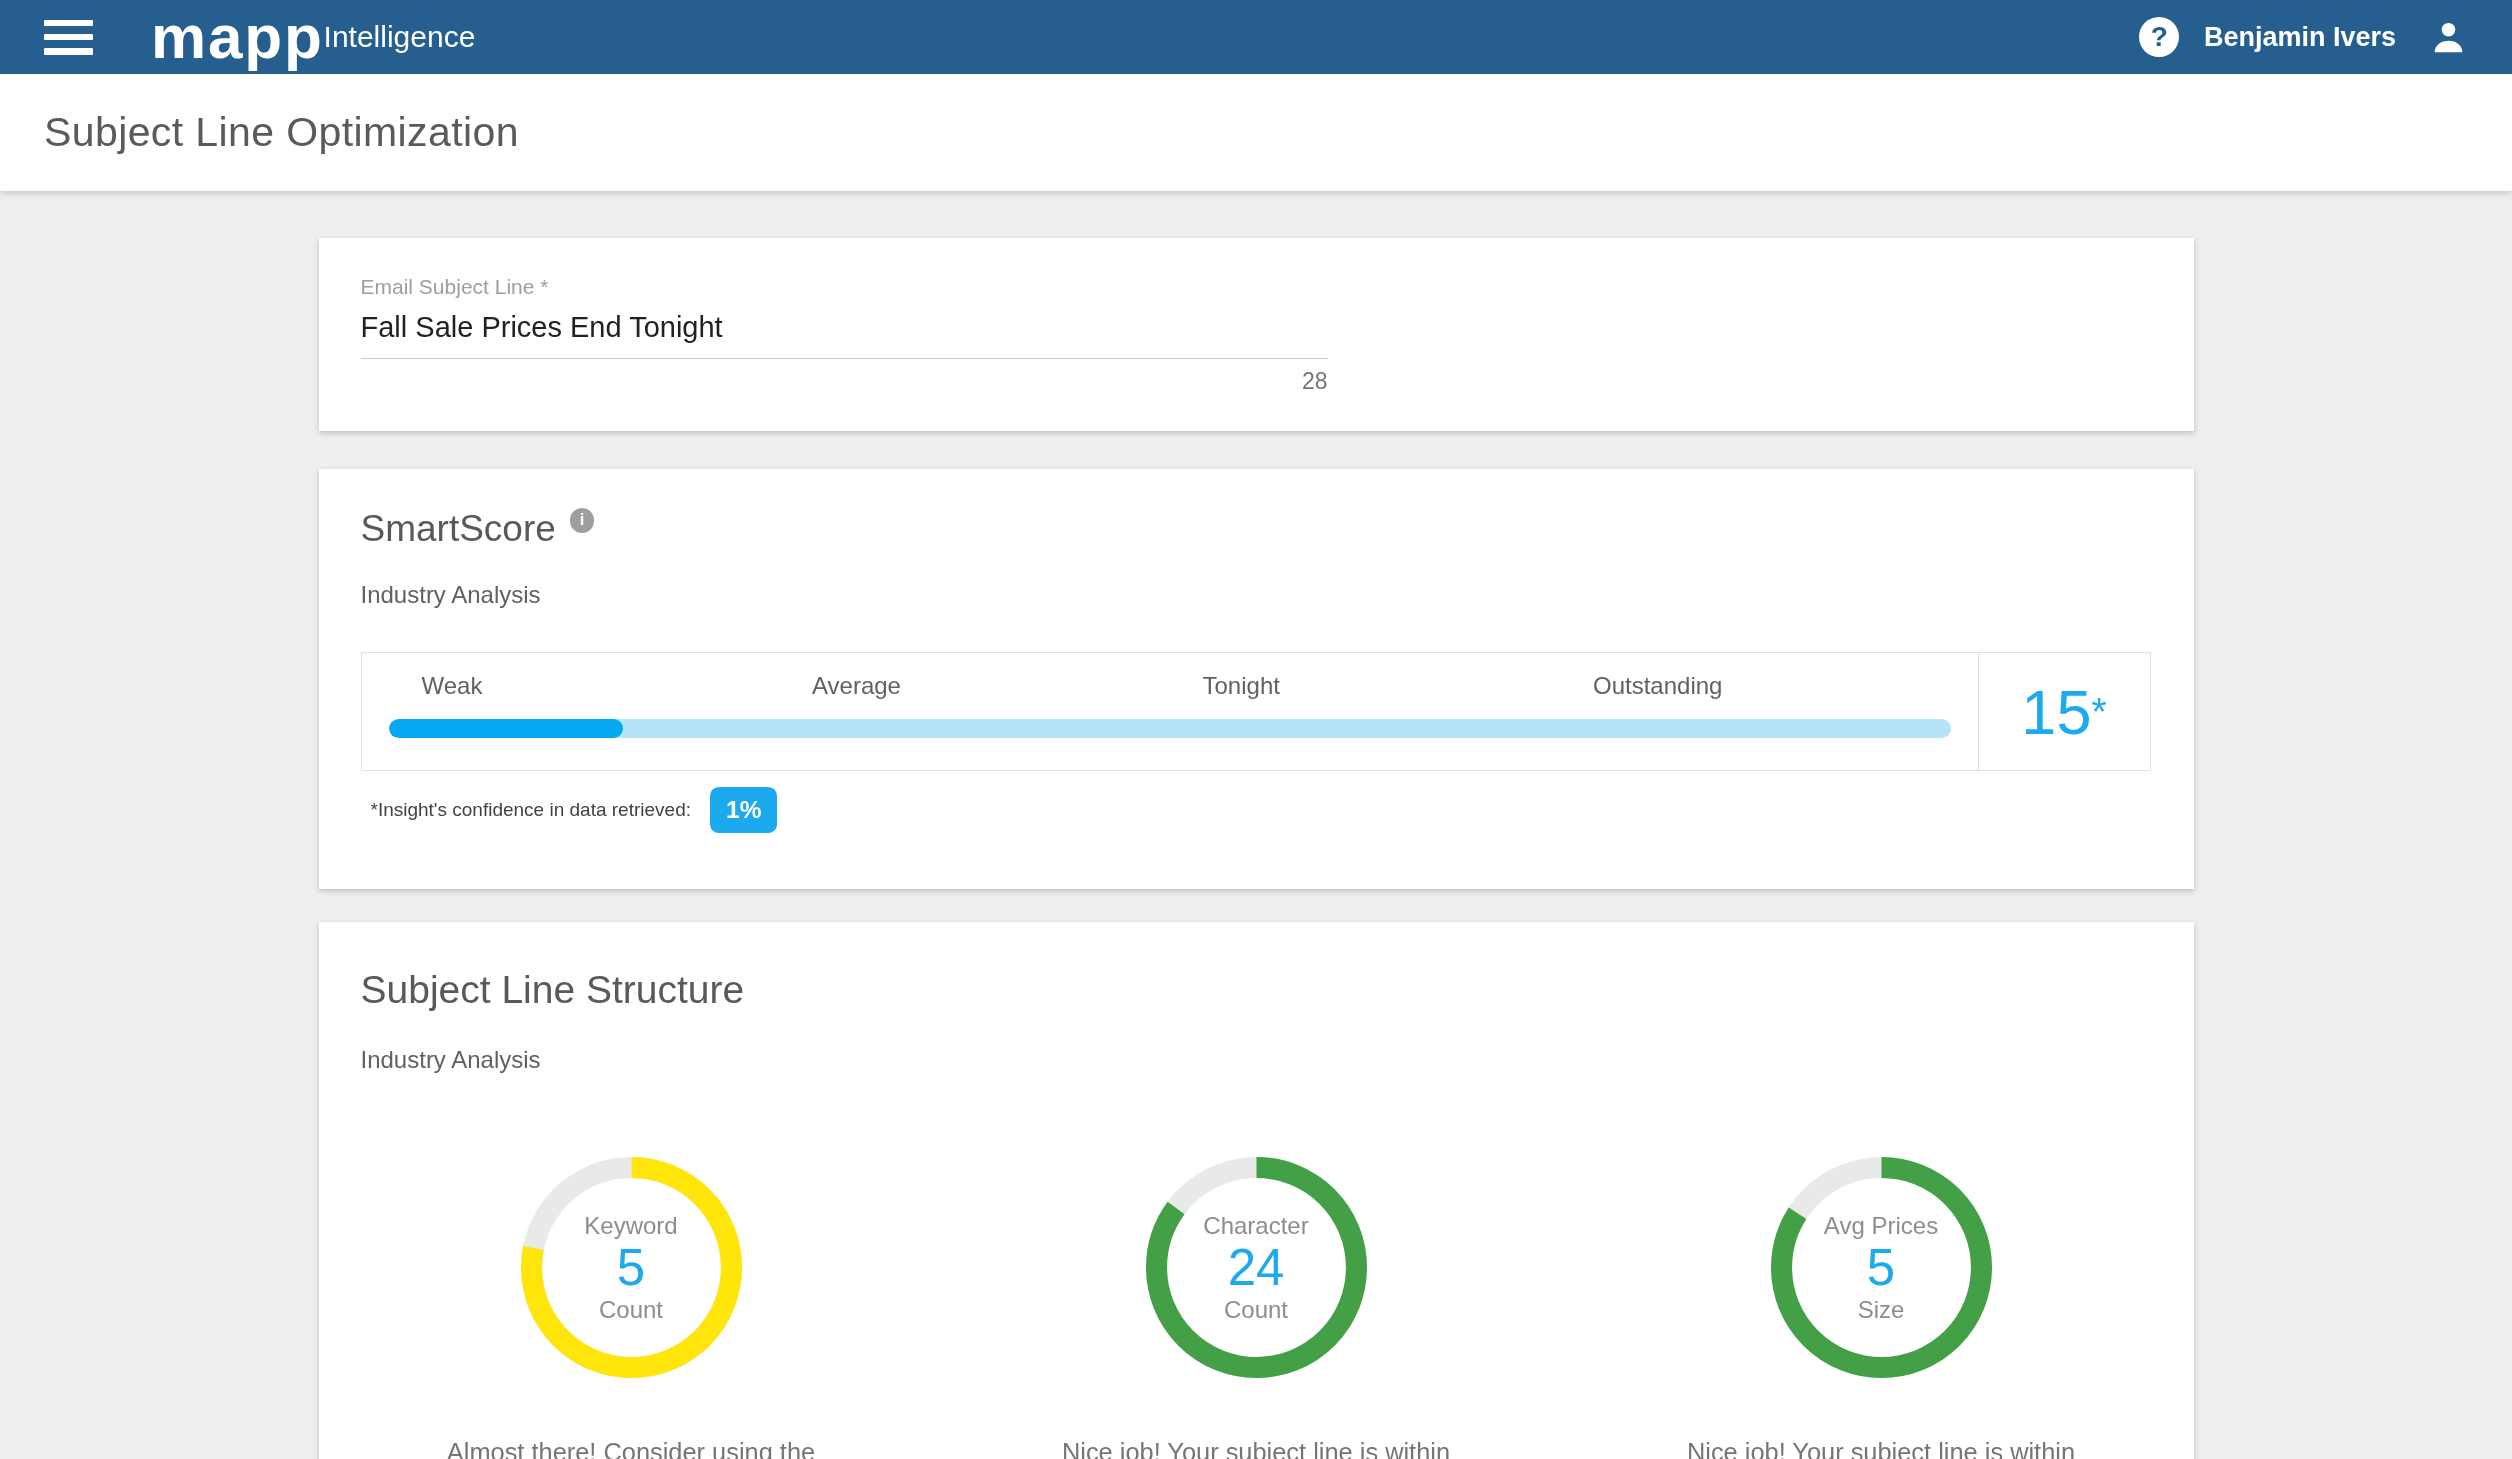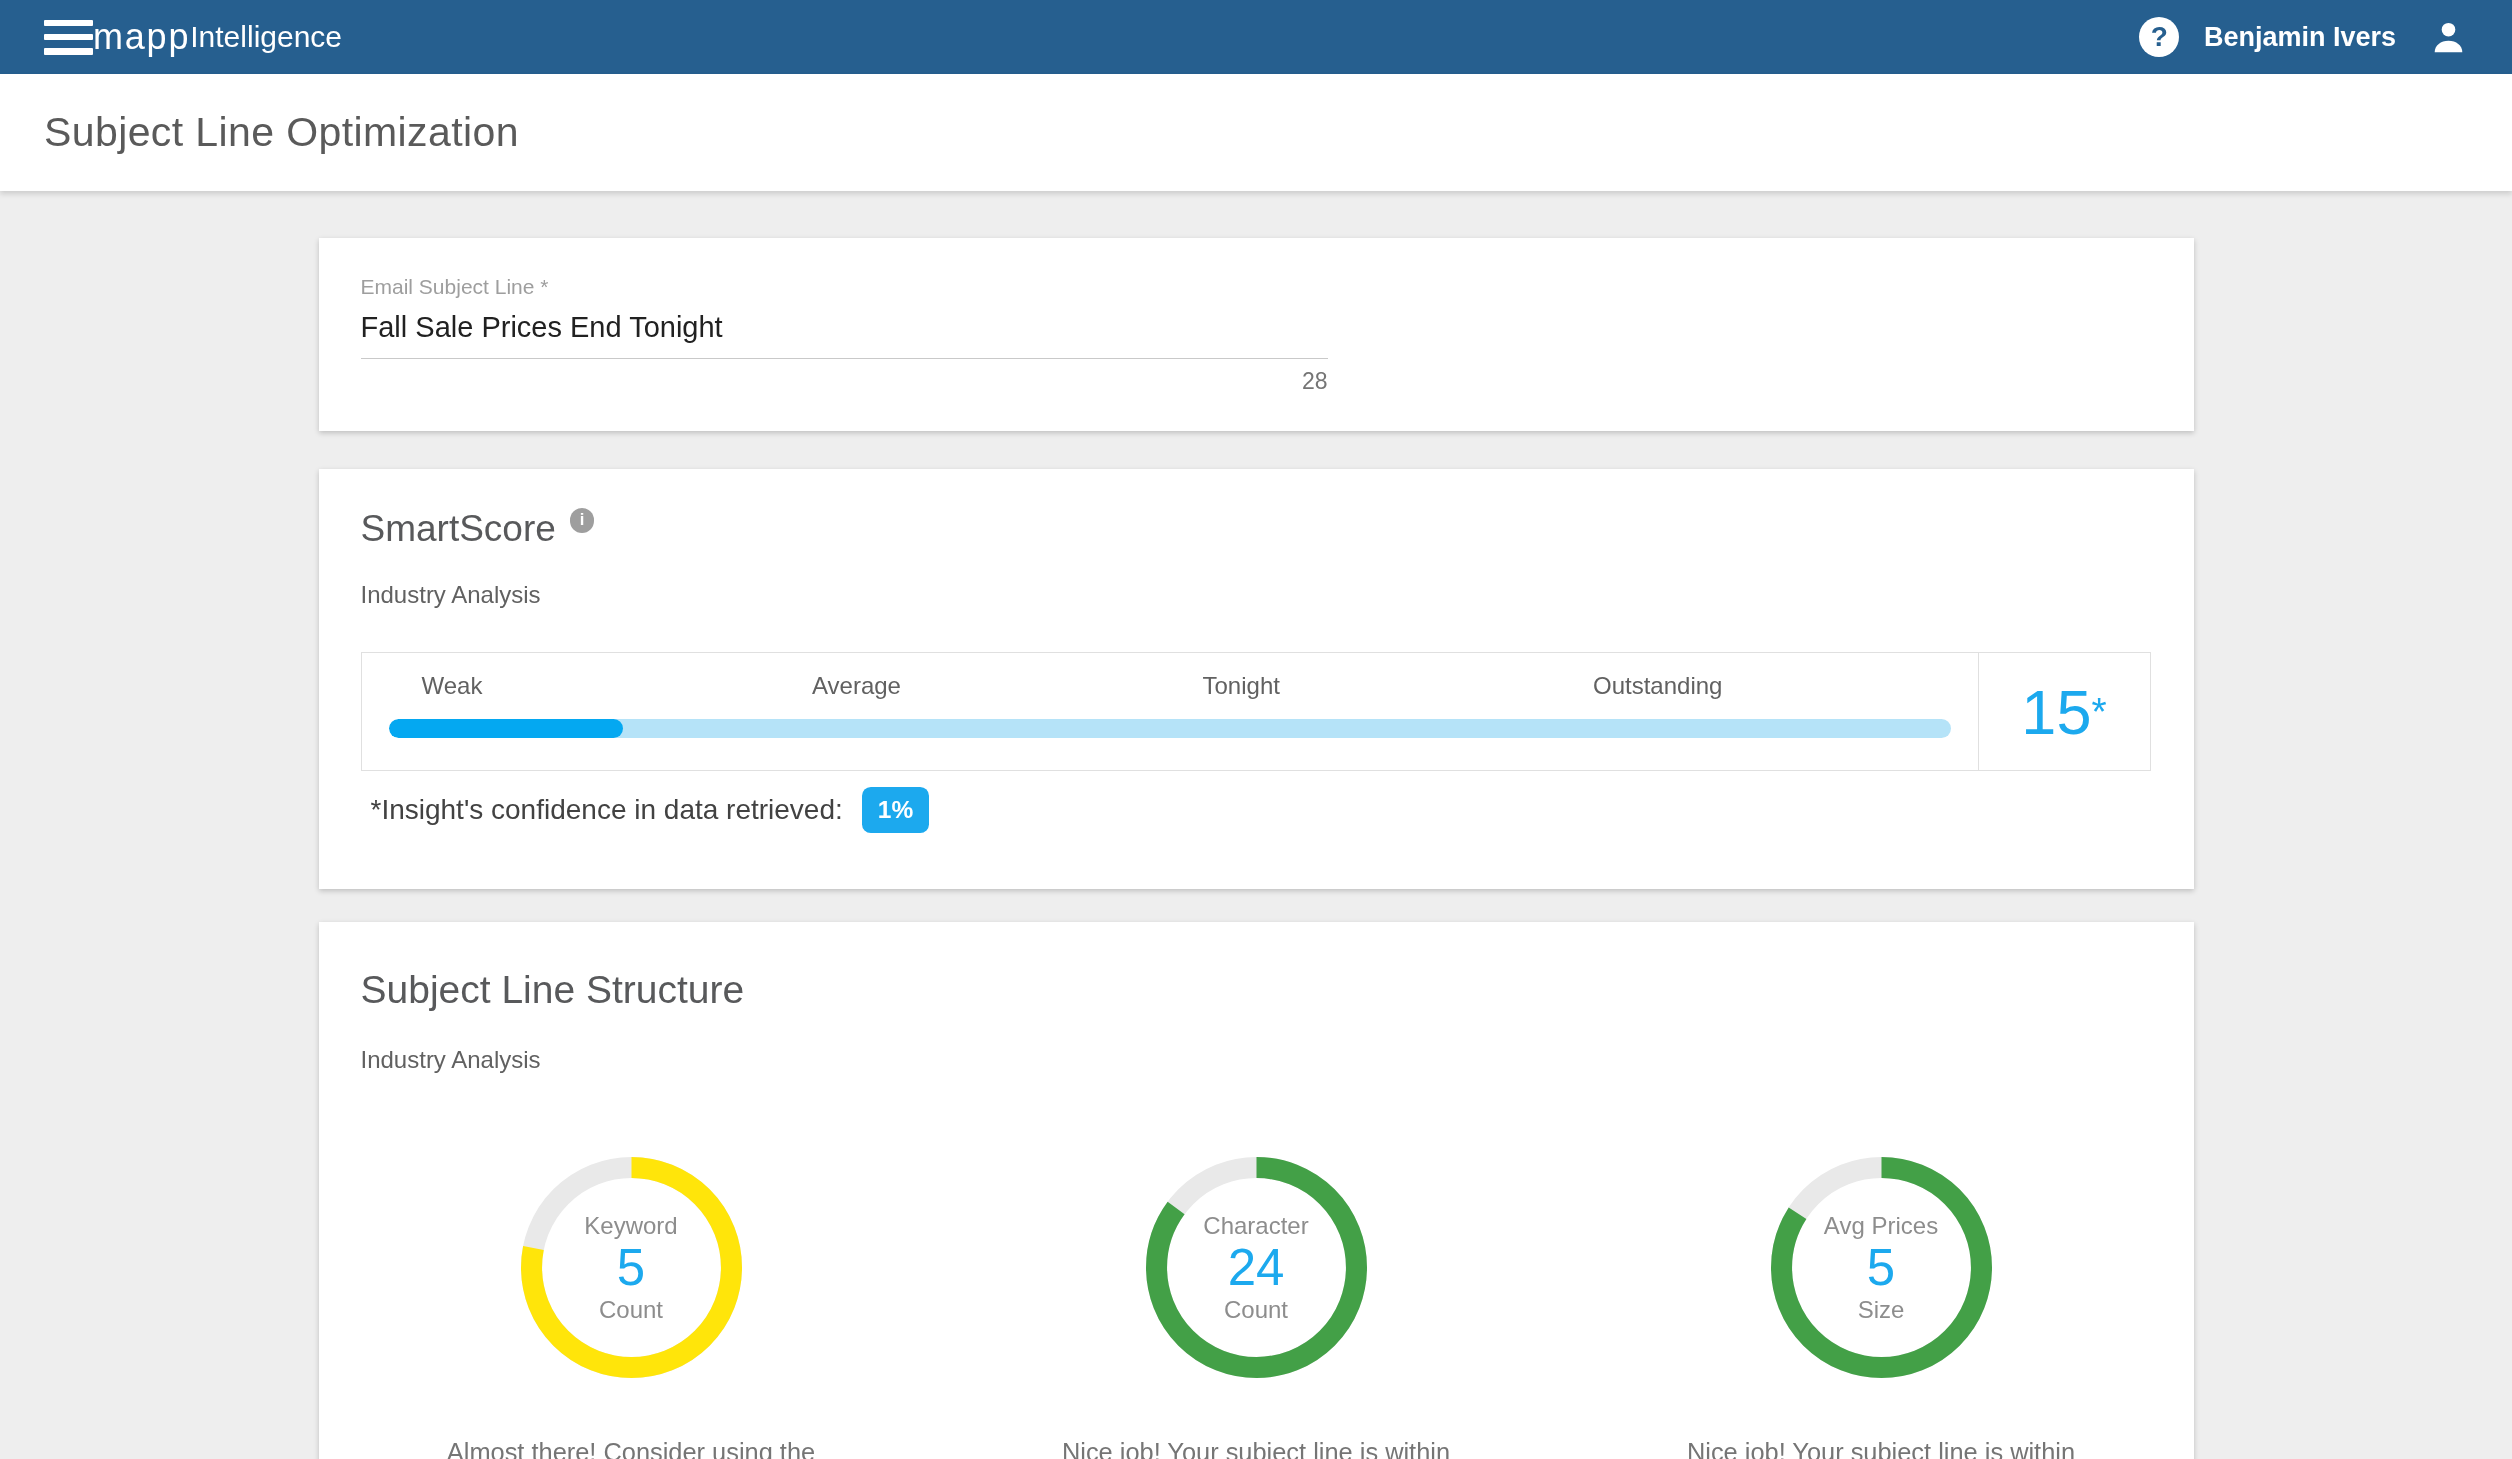--- a/index.html
+++ b/index.html
@@ -14,21 +14,21 @@
   }
   *{margin:0;padding:0;box-sizing:border-box;}
   html,body{width:2512px;height:1459px;overflow:hidden;}
   body{font-family:"Liberation Sans", sans-serif;background:var(--pagebg);}
   #app{position:relative;width:2512px;height:1459px;overflow:hidden;}
 
   
   .topbar{height:74px;background:var(--topbar);display:flex;align-items:center;padding:0 44px;color:#fff;}
   .hamburger{width:49px;height:35px;display:flex;flex-direction:column;justify-content:space-between;cursor:pointer;}
   .hamburger span{display:block;height:6.1px;background:#fff;border-radius:0.9px;}
-  .logo{font-size:36px;font-weight:400;letter-spacing:1.8px;line-height:74px;cursor:pointer;}
+  .logo{font-size:62px;font-weight:700;letter-spacing:1.8px;margin-left:58px;line-height:74px;cursor:pointer;}
   .product{font-size:30px;font-weight:400;}
   .topbar-right{margin-left:auto;display:flex;align-items:center;}
   .help-circle{width:40px;height:40px;border-radius:50%;background:#fff;color:var(--topbar);
     display:flex;align-items:center;justify-content:center;font-size:28px;font-weight:700;cursor:pointer;}
   .username{font-size:27px;font-weight:700;margin:0 33px 0 24.5px;}
   .person-icon{width:39px;height:39px;cursor:pointer;}
 
   
   .titlebar{height:117px;background:#fff;display:flex;align-items:center;padding:0 44px;
     box-shadow:0 2.6px 5.3px rgba(0,0,0,0.14);position:relative;z-index:2;}
@@ -74,21 +74,21 @@
   .scale-labels span:nth-child(2){left:25%;}
   .scale-labels span:nth-child(3){left:50%;}
   .scale-labels span:nth-child(4){left:75%;}
   .score-bar{position:relative;margin-top:19px;height:19px;border-radius:9.6px;background:var(--track);overflow:hidden;}
   .score-bar-fill{position:absolute;left:0;top:0;bottom:0;width:15%;background:#04A8F1;border-radius:9.6px;}
   .score-right{position:absolute;right:0;top:0;width:172px;bottom:0;border-left:1.8px solid var(--panelborder);
     display:flex;align-items:center;justify-content:center;}
   .score-num{font-size:63px;color:var(--accent);}
   .score-star{font-size:39px;color:var(--accent);vertical-align:26px;}
   .confidence-row{position:absolute;left:52px;top:318px;display:flex;align-items:center;}
-  .confidence-text{font-size:28px;color:#424242;}
+  .confidence-text{font-size:19px;color:#424242;}
   .confidence-badge{margin-left:19px;background:var(--accent);color:#fff;font-size:24.5px;font-weight:700;
     padding:8.8px 16px;border-radius:8.8px;}
 
   
   .card3 .section-title{top:46px;font-size:39px;}
   .card3 .section-sub{top:124px;}
   .metrics-row{position:absolute;left:0;top:235px;width:100%;display:flex;}
   .metric{flex:1;display:flex;flex-direction:column;align-items:center;}
   .donut-wrap{position:relative;width:221px;height:221px;}
   .donut-center{position:absolute;left:0;top:0;width:221px;height:221px;display:flex;flex-direction:column;

